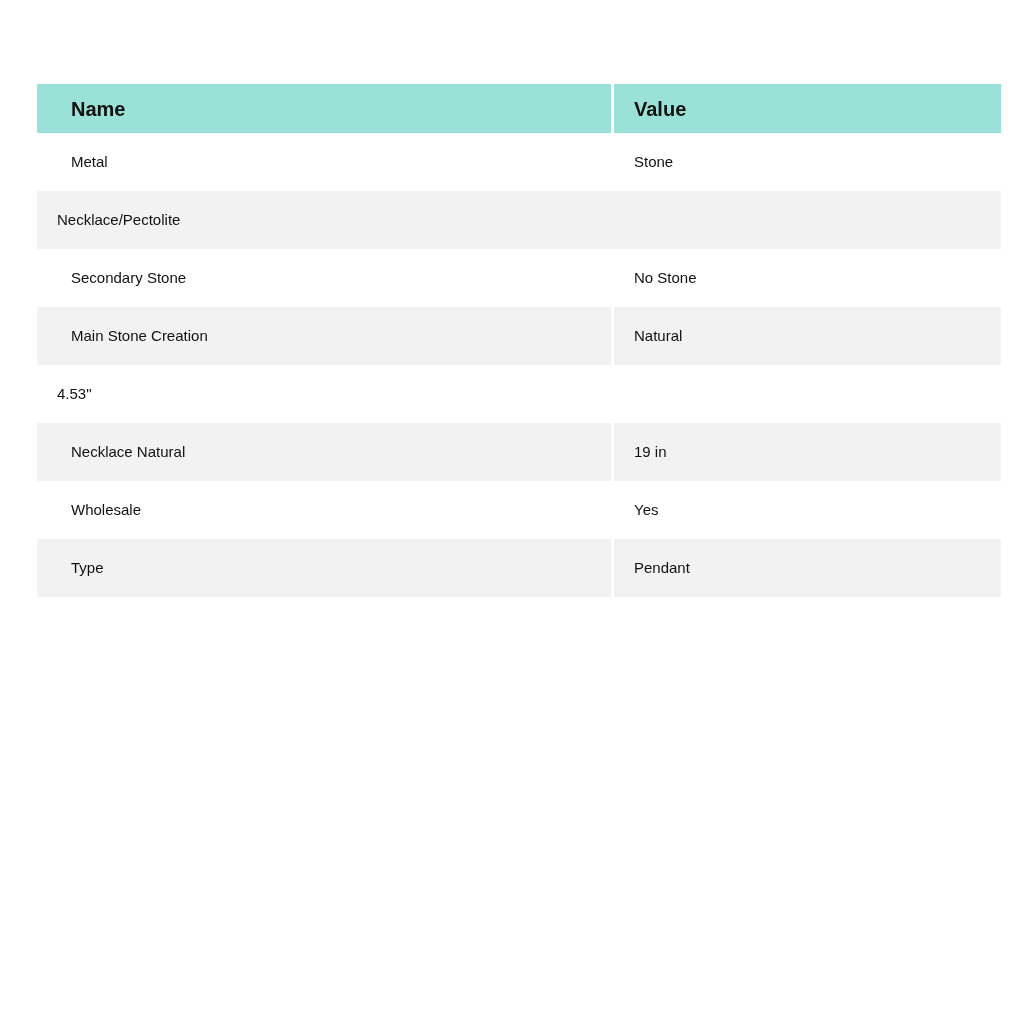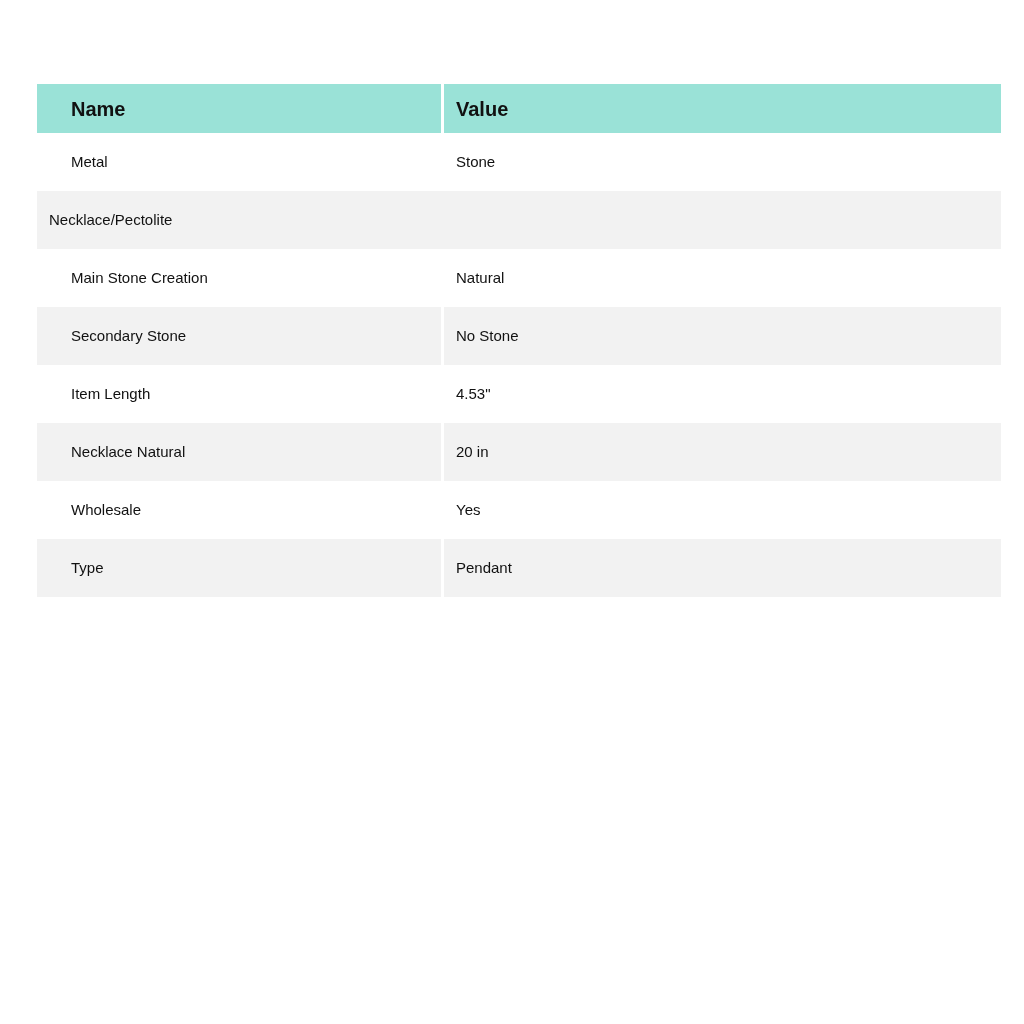--- a/index.html
+++ b/index.html
@@ -27,26 +27,26 @@
   }
   .cell {
     display: flex;
     align-items: center;
     box-sizing: border-box;
     font-size: 15px;
     line-height: 1.2;
     background: var(--row-bg, #ffffff);
   }
   .cell.name-cell {
-    width: 404px;
+    width: 574px;
     padding-left: 34px;
   }
   .cell.value-cell {
     flex: 1;
-    padding-left: 12px;
+    padding-left: 20px;
   }
   .header-row .cell {
     background: var(--header-bg, #9ae2d7);
     font-weight: 600;
     font-size: 20px;
   }
   
   .row:nth-child(2n+3) .cell {
     background: var(--row-alt-bg, #f2f2f2);
   }
@@ -64,37 +64,36 @@
   <div class="row">
     <div class="cell name-cell">Metal</div>
     <div class="cell value-cell">Stone</div>
   </div>
 
   <div class="row">
     <div class="cell value-cell">Necklace/Pectolite</div>
   </div>
 
   <div class="row">
+    <div class="cell name-cell">Secondary Stone</div>
+    <div class="cell value-cell">No Stone</div>
+  </div>
+
+  <div class="row">
     <div class="cell name-cell">Main Stone Creation</div>
     <div class="cell value-cell">Natural</div>
   </div>
 
   <div class="row">
-    <div class="cell name-cell">Secondary Stone</div>
-    <div class="cell value-cell">No Stone</div>
-  </div>
-
-  <div class="row">
-    <div class="cell name-cell">Item Length</div>
     <div class="cell value-cell">4.53"</div>
   </div>
 
   <div class="row">
     <div class="cell name-cell">Necklace Natural</div>
-    <div class="cell value-cell">20 in</div>
+    <div class="cell value-cell">19 in</div>
   </div>
 
   <div class="row">
     <div class="cell name-cell">Wholesale</div>
     <div class="cell value-cell">Yes</div>
   </div>
 
   <div class="row">
     <div class="cell name-cell">Type</div>
     <div class="cell value-cell">Pendant</div>

